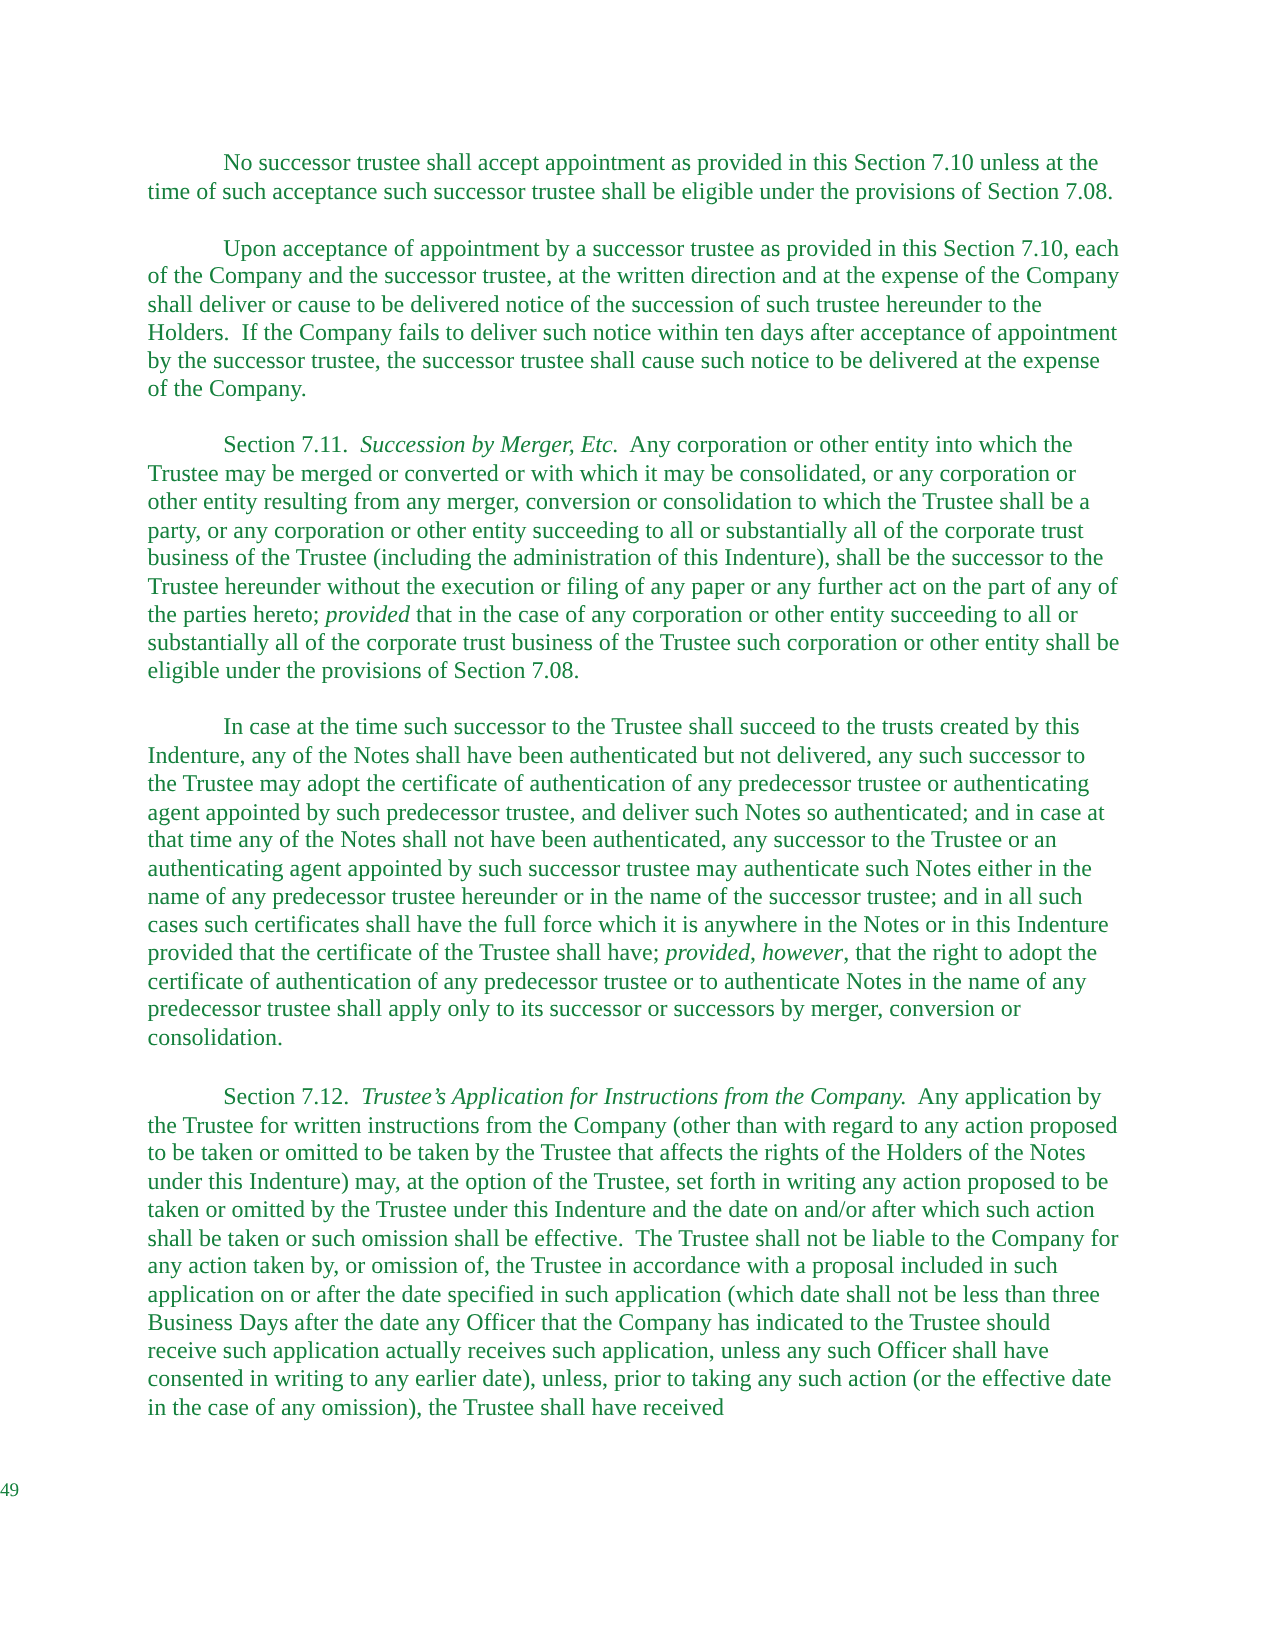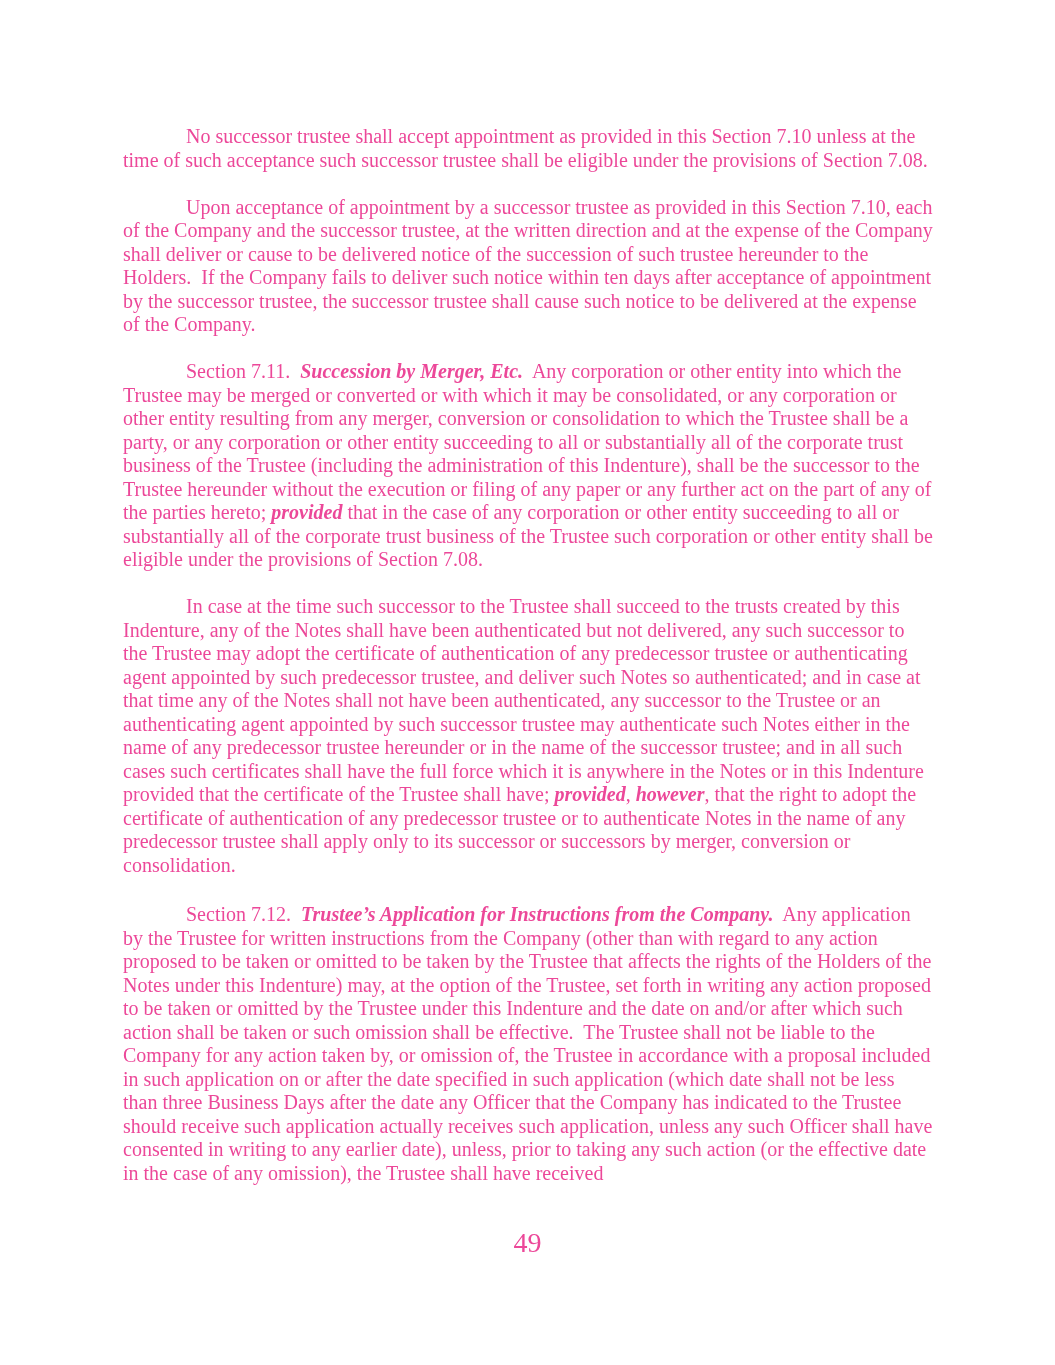--- a/index.html
+++ b/index.html
@@ -6,46 +6,45 @@
     margin: 0;
     padding: 0;
     background: #ffffff;
   }
   .page {
     position: relative;
     width: 1055px;
     height: 1365px;
     background: #ffffff;
     font-family: "Liberation Serif", serif;
-    color: #ec4899;
+    color: #15803d;
     overflow: hidden;
   }
   .content {
     position: absolute;
     top: 125px;
     left: 123px;
     width: 810px;
   }
   .para {
     margin: 0 0 23.5px 0;
     font-size: 20px;
     line-height: 23.5px;
     text-indent: 63px;
     text-align: left;
     white-space: pre-wrap;
   }
   .para:last-child { margin-bottom: 0; margin-top: 26px; }
-  .italic { font-style: italic; font-weight: bold; }
+  .italic { font-style: italic; }
   .page-number {
     position: absolute;
     top: 1231px;
     left: 0;
     width: 100%;
-    text-align: center;
-    font-size: 28px;
+    font-size: 16px;
     line-height: 23.5px;
   }
 </style>
 </head>
 <body>
 
 <div class="page">
   <div class="content">
     <p class="para"><span>No successor trustee shall accept appointment as provided in this Section 7.10 unless at the time of such acceptance such successor trustee shall be eligible under the provisions of Section 7.08.</span></p>
     <p class="para"><span>Upon acceptance of appointment by a successor trustee as provided in this Section 7.10, each of the Company and the successor trustee, at the written direction and at the expense of the Company shall deliver or cause to be delivered notice of the succession of such trustee hereunder to the Holders.  If the Company fails to deliver such notice within ten days after acceptance of appointment by the successor trustee, the successor trustee shall cause such notice to be delivered at the expense of the Company.</span></p>

